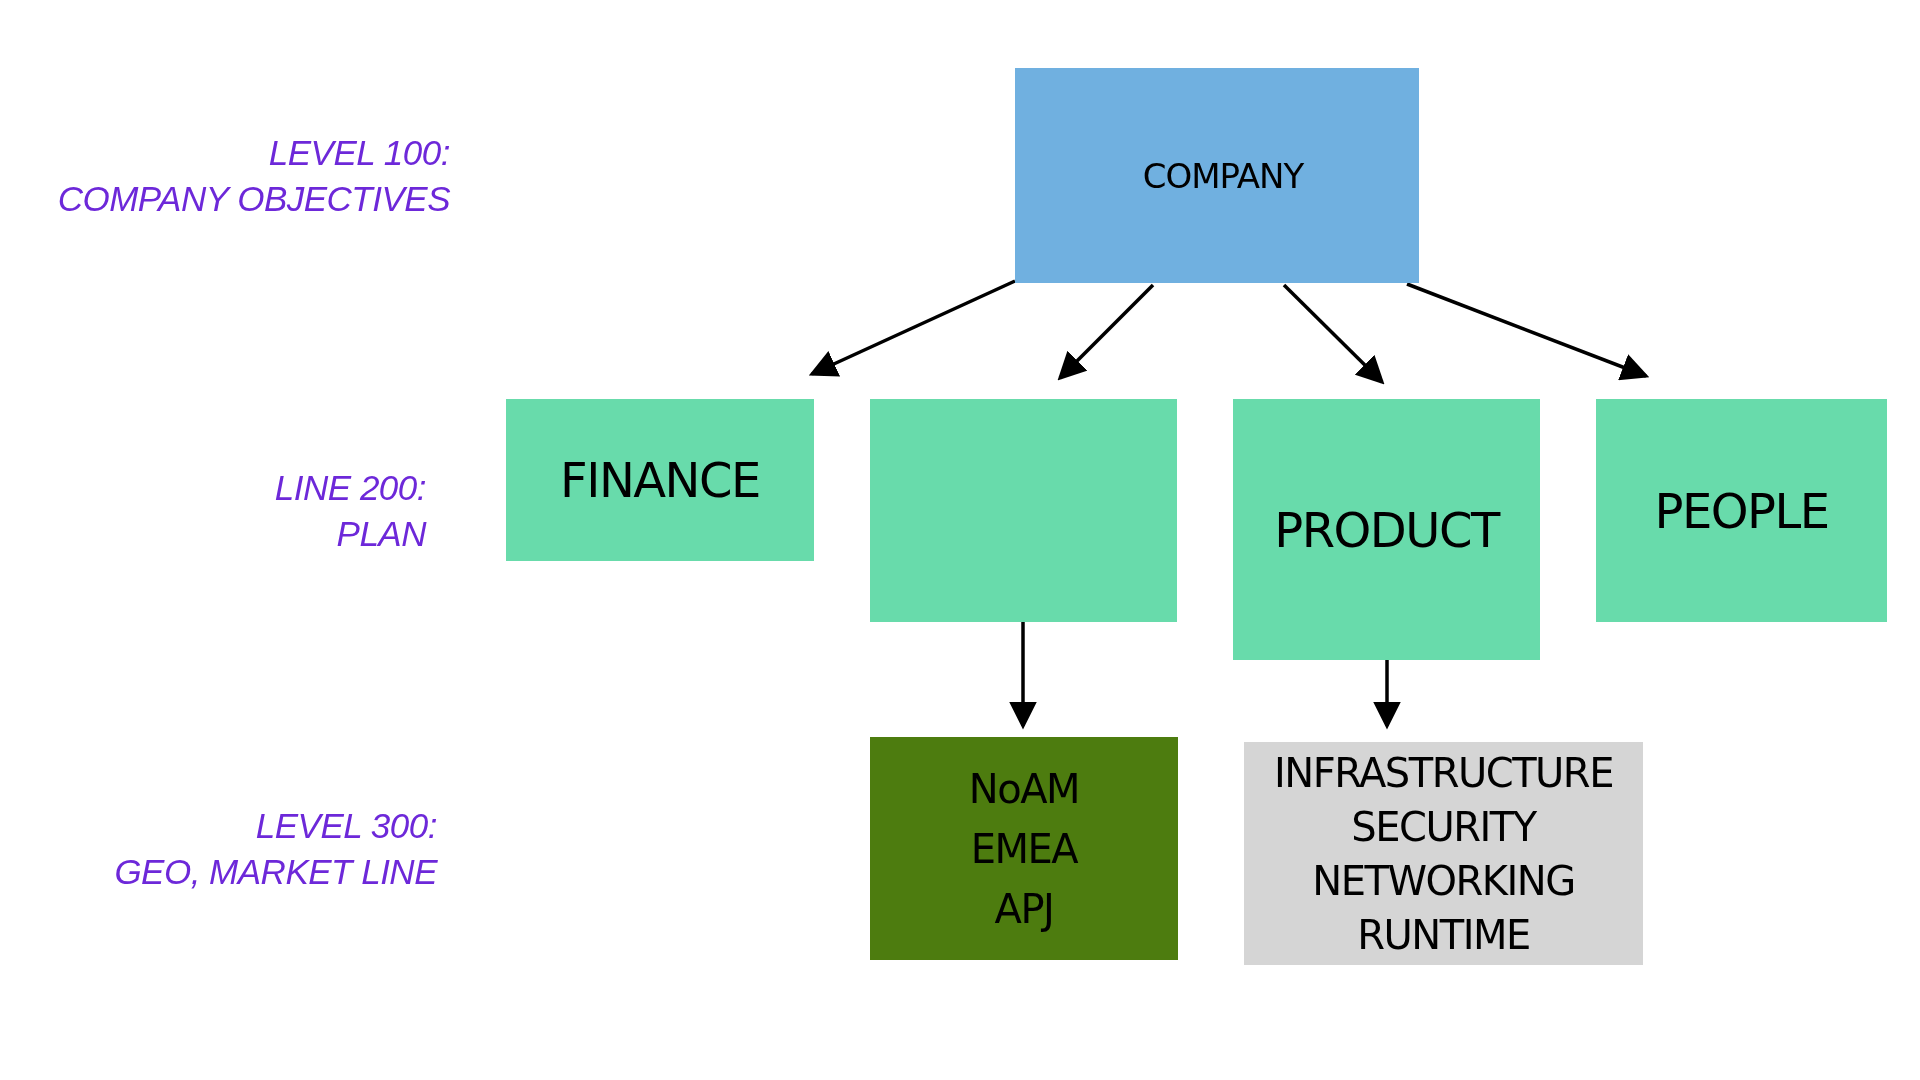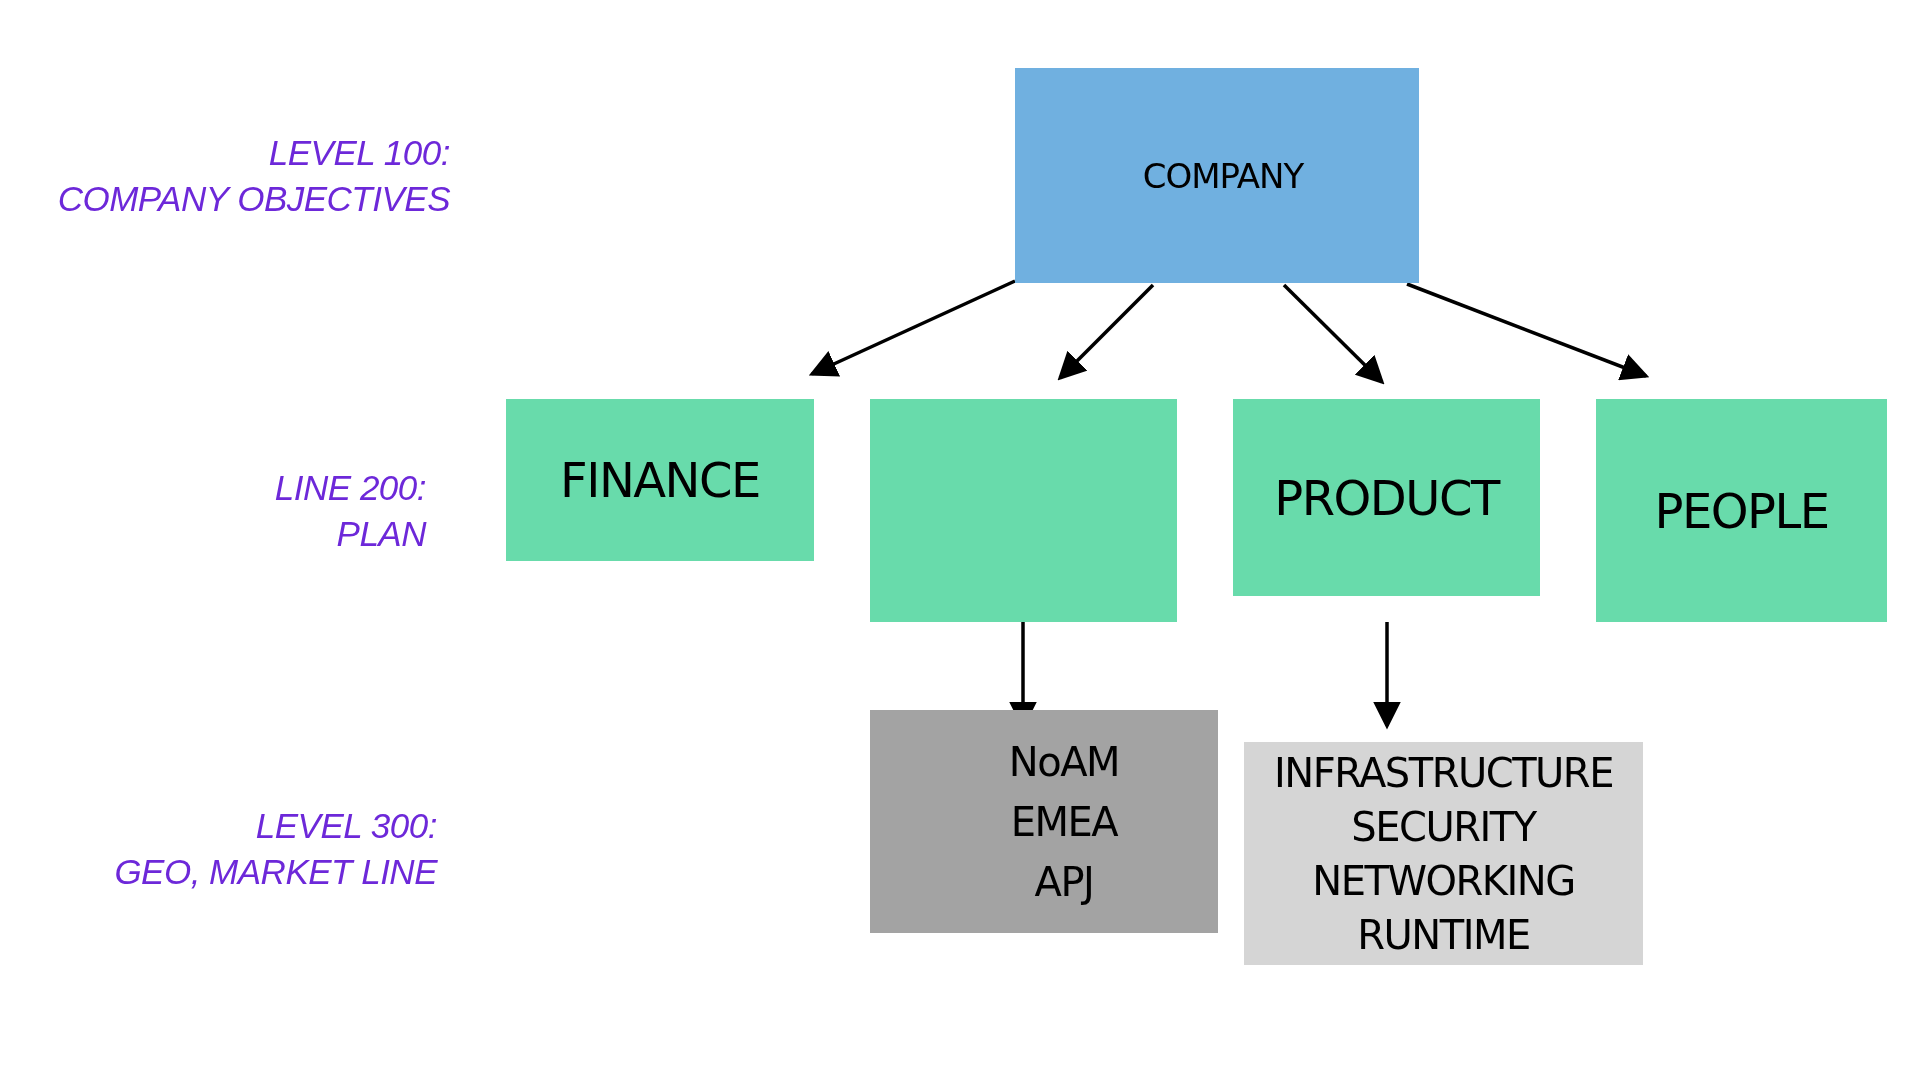--- a/index.html
+++ b/index.html
@@ -58,28 +58,28 @@
 
 <div class="box top" style="left:1015px; top:68px; width:392px; height:215px; background:#70b0e0;">
   <span>COMPANY</span>
 </div>
 
 <div class="box mid" style="left:506px; top:399px; width:308px; height:162px; background:#68dbab;">
   <span>FINANCE</span>
 </div>
 <div class="box mid" style="left:870px; top:399px; width:307px; height:223px; background:#68dbab;">
 </div>
-<div class="box mid" style="left:1233px; top:399px; width:307px; height:197px; background:#68dbab;">
+<div class="box mid" style="left:1233px; top:399px; width:307px; height:261px; background:#68dbab;">
   <span>PRODUCT</span>
 </div>
 <div class="box mid" style="left:1596px; top:399px; width:291px; height:223px; background:#68dbab;">
   <span>PEOPLE</span>
 </div>
 
-<div class="box low geo" style="left:870px; top:710px; width:308px; height:223px; background:#a3a3a3;padding-left:40px;">
+<div class="box low geo" style="left:870px; top:737px; width:308px; height:223px; background:#4d7c0f;">
   <span>NoAM</span>
   <span>EMEA</span>
   <span>APJ</span>
 </div>
 <div class="box low prod" style="left:1244px; top:742px; width:399px; height:223px; background:#d5d5d5;">
   <span>INFRASTRUCTURE</span>
   <span>SECURITY</span>
   <span>NETWORKING</span>
   <span>RUNTIME</span>
 </div>

